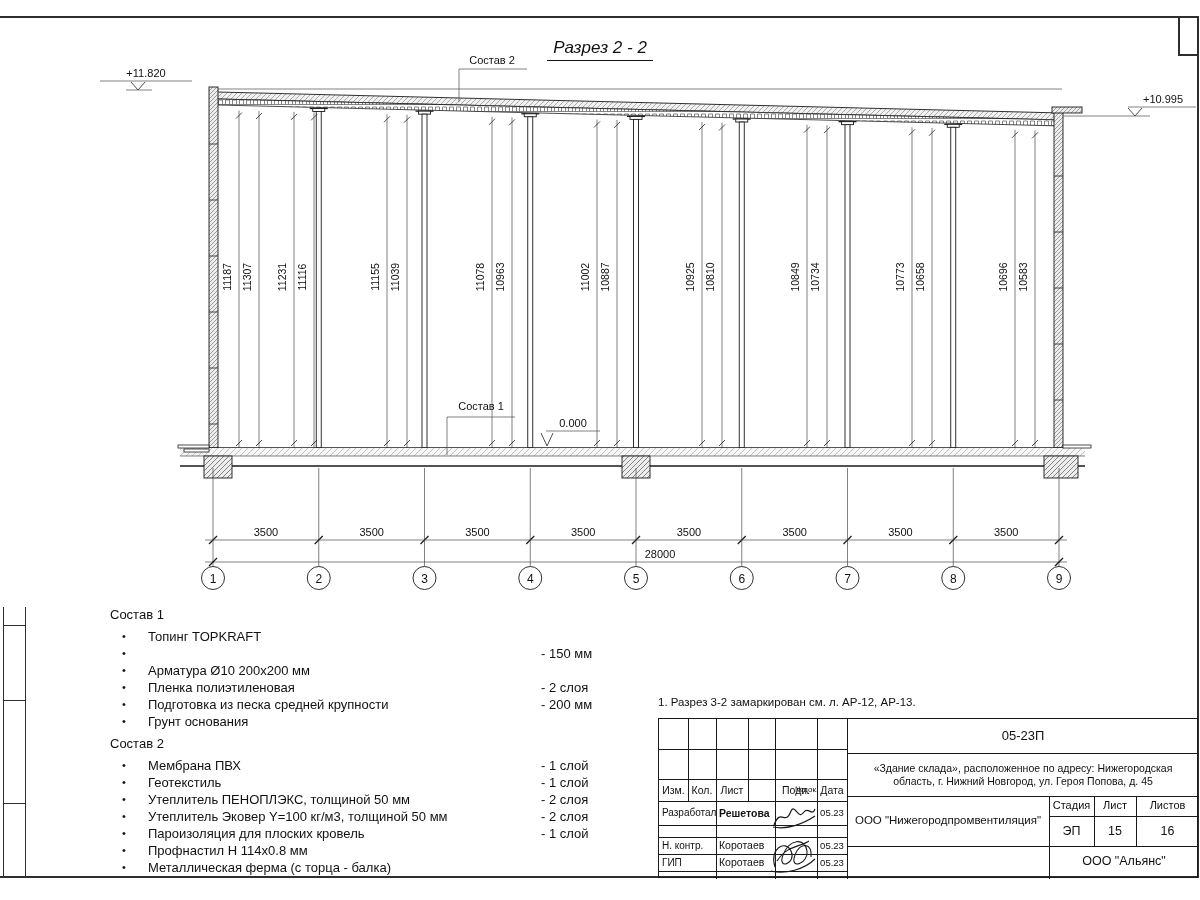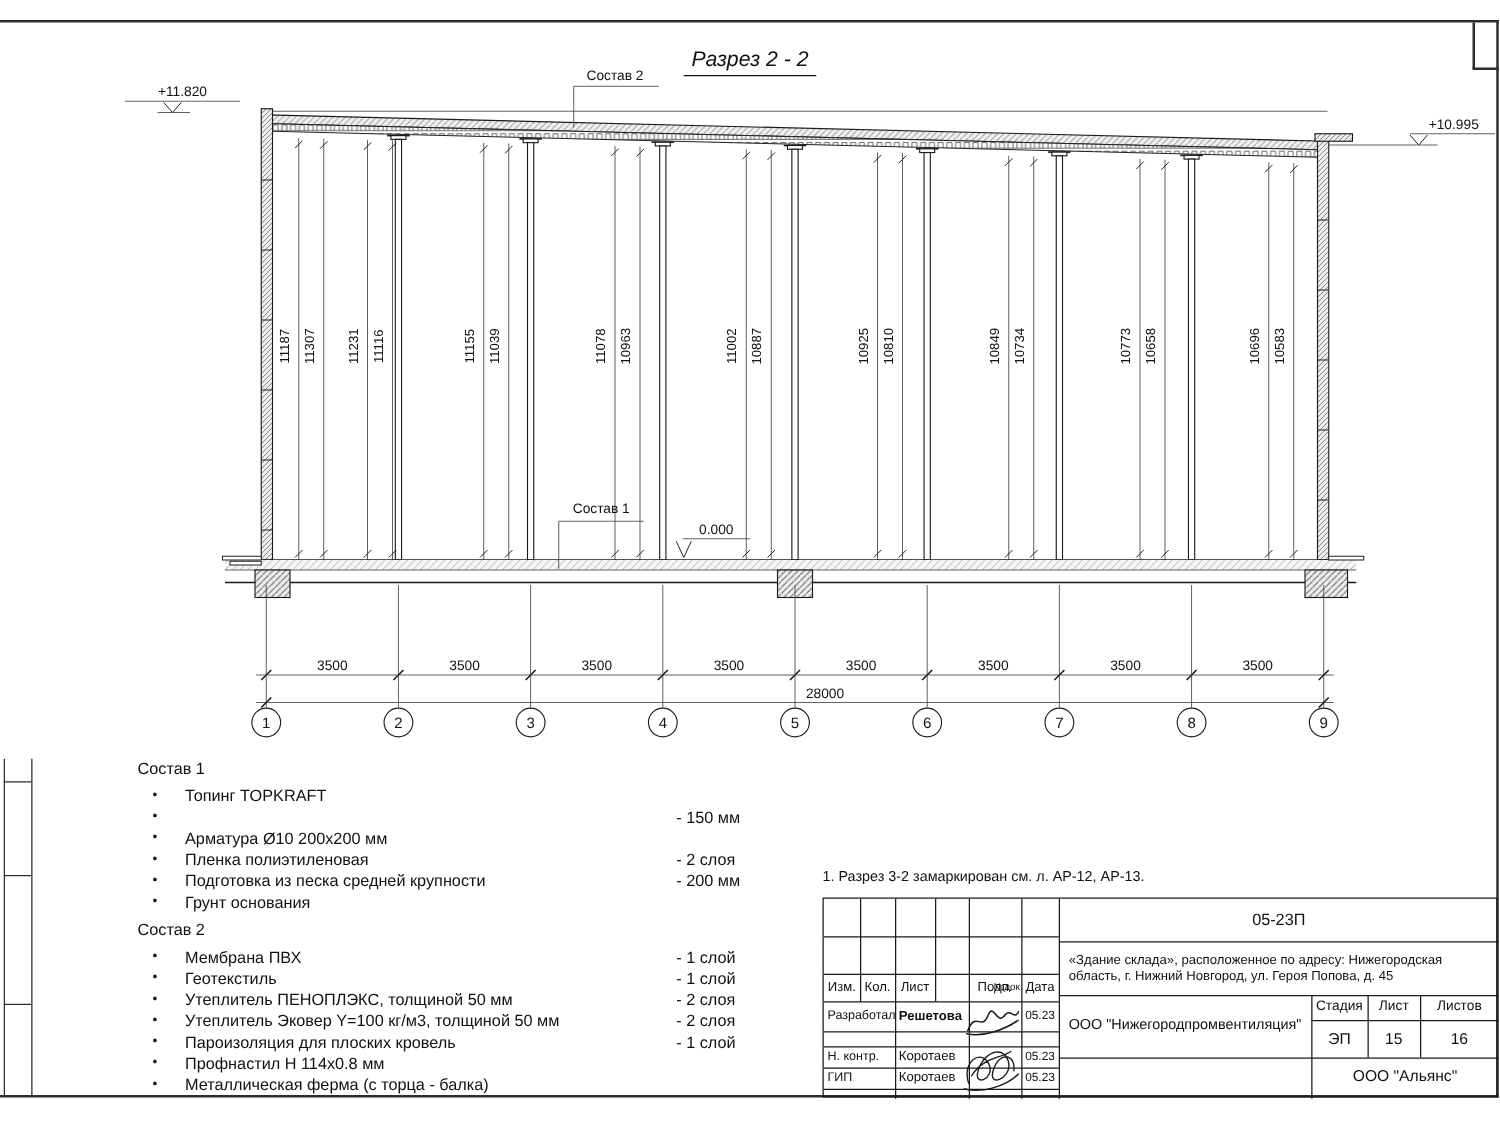--- a/index.html
+++ b/index.html
@@ -21,21 +21,21 @@
   .comp-title{font-size:13px;margin-bottom:6px;}
   .comp-row{position:relative;height:17px;line-height:17px;white-space:nowrap;}
   .blt{position:absolute;left:12px;font-size:11px;}
   .nm{position:absolute;left:38px;}
   .vl{position:absolute;left:393px;margin-left:38px;}
   .note{position:absolute;left:658px;top:696px;font-size:11.5px;}
   #tblock{position:absolute;left:658px;top:718px;width:540px;height:160px;
           border:1.6px solid #1a1a1a;box-sizing:border-box;}
   .tbl{position:absolute;background:#1a1a1a;}
   .tc{position:absolute;display:flex;align-items:center;justify-content:center;
-      text-align:left;color:#111;box-sizing:border-box;line-height:1.2;}
+      text-align:center;color:#111;box-sizing:border-box;line-height:1.2;}
   .tl{justify-content:flex-start;text-align:left;padding-left:3px;}
   .sig{position:absolute;}
 </style>
 </head>
 <body>
 
 <div class="sheet">
 
   <div class="fr" style="left:0;top:16px;width:1199px;height:2px;"></div>
   <div class="fr" style="left:1197px;top:16px;width:2px;height:862px;"></div>

